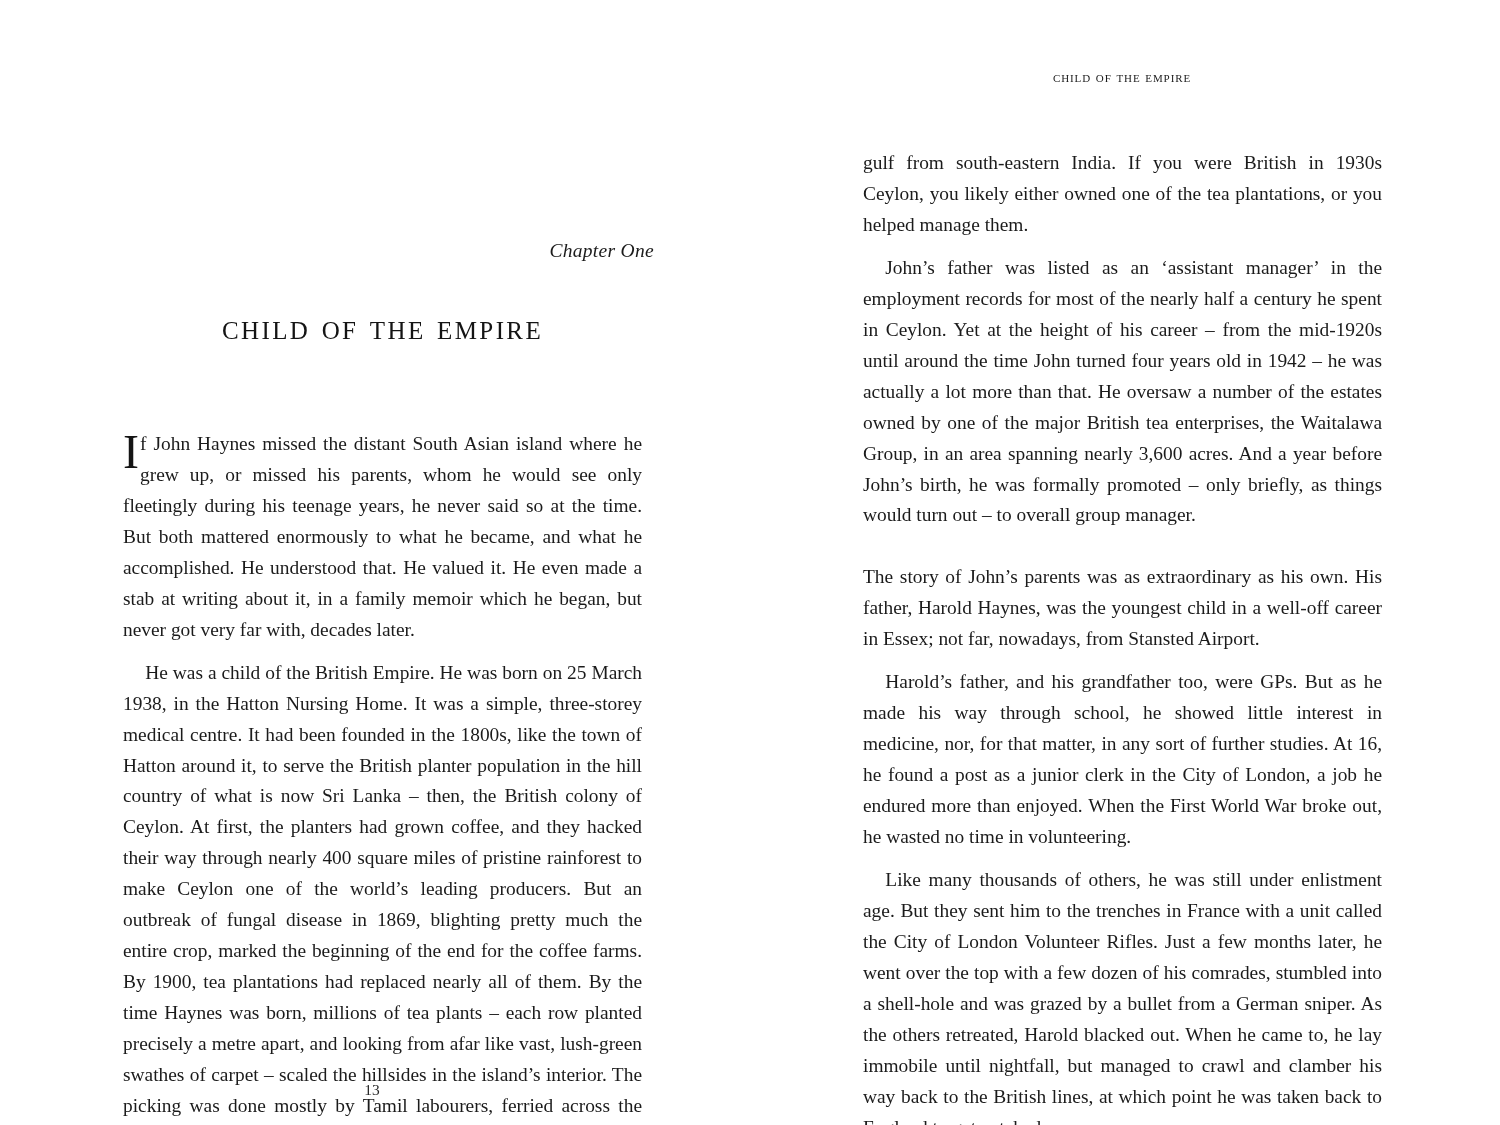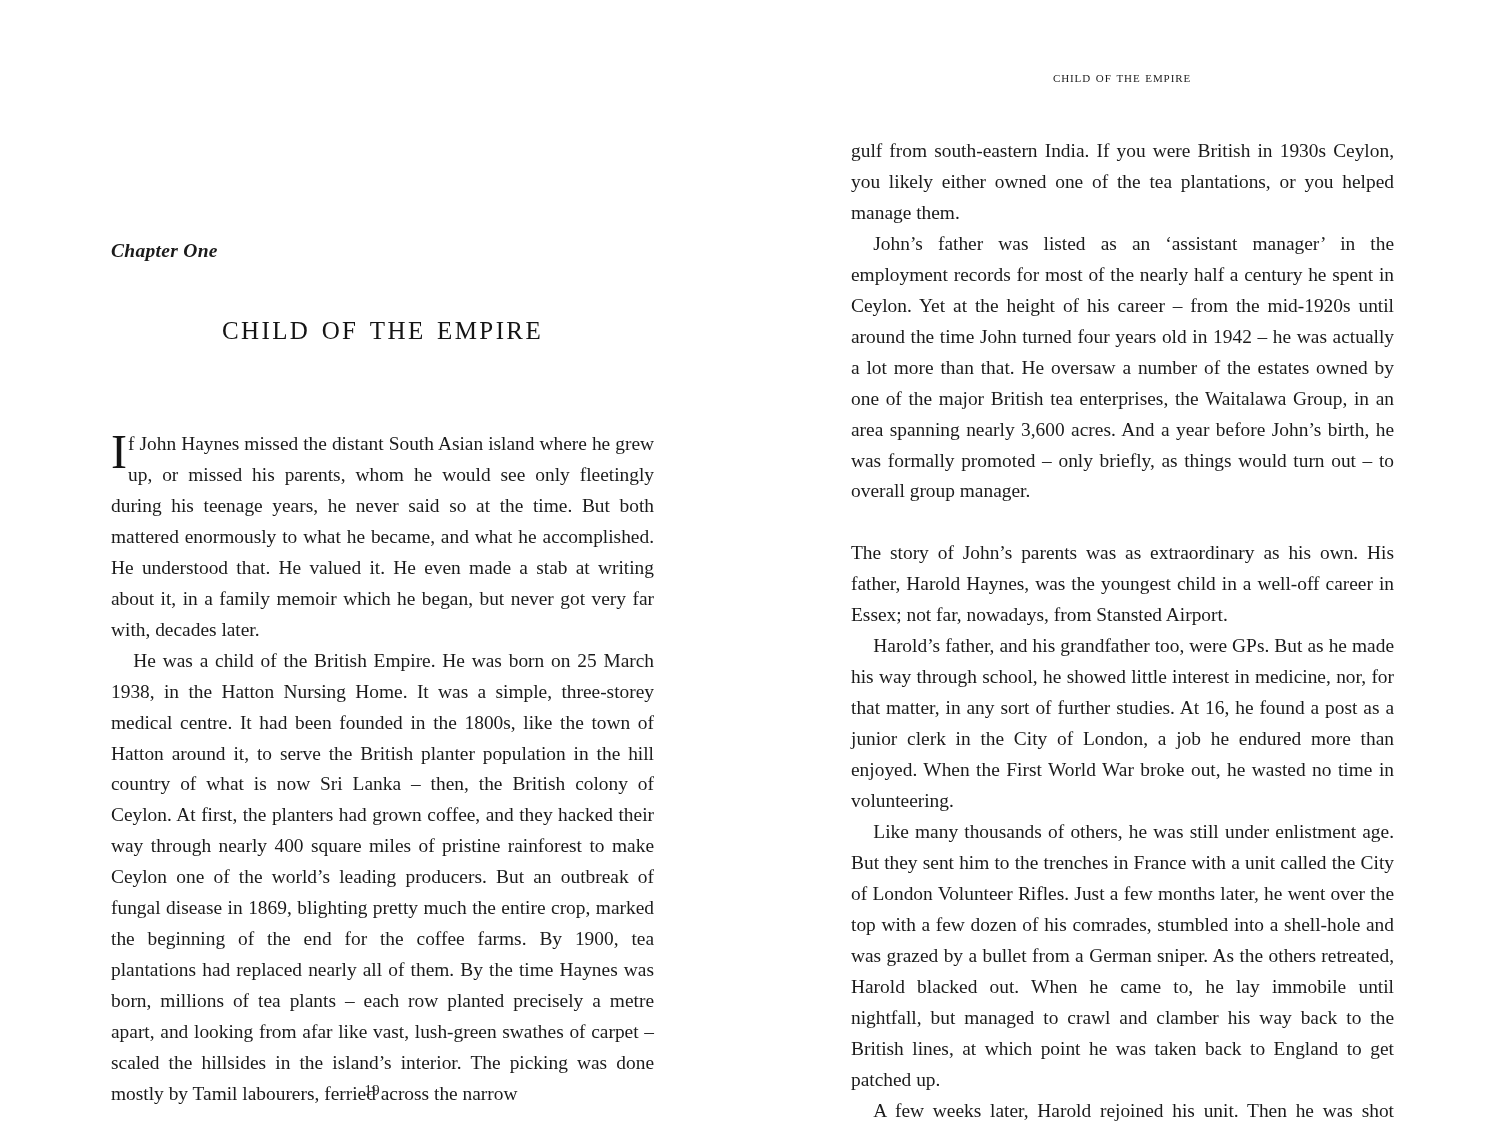--- a/index.html
+++ b/index.html
@@ -49,41 +49,40 @@
     left: 111px;
     width: 543px;
     top: 136px;
   }
   .page-right .textblock { left: 101px; }
 
   
   .chapter-label {
     font-style: italic;
     font-size: 19.5px;
-    text-align: left;
+    text-align: right;
     margin: 0;
     padding-top: 104px;
     letter-spacing: 0.3px;
-    font-weight: bold;
   }
   .chapter-title {
     text-align: center;
     margin: 0;
     padding-top: 44px;
     font-weight: normal;
     font-size: 36px;
     font-variant: small-caps;
     text-transform: lowercase;
     letter-spacing: 2.4px;
     color: #141414;
   }
 
   
   p.body {
-    margin: 0;
+    margin: 12px;
     font-size: 19.4px;
     line-height: 30.95px;
     text-align: justify;
     text-justify: inter-word;
     hyphens: none;
     -webkit-hyphens: none;
     text-indent: 1.15em;
   }
   p.body.noindent { text-indent: 0; }
   p.body.spaced-before { margin-top: 30.95px; }
@@ -127,21 +126,21 @@
       <p class="chapter-label">Chapter One</p>
 
       <h1 class="chapter-title">Child of the Empire</h1>
 
       <p class="body opening"><span class="dropcap">I</span><span>f John Haynes missed the distant South Asian island where he grew up, or missed his parents, whom he would see only fleetingly during his teenage years, he never said so at the time. But both mattered enormously to what he became, and what he accomplished. He understood that. He valued it. He even made a stab at writing about it, in a family memoir which he began, but never got very far with, decades later.</span></p>
 
       <p class="body">He was a child of the British Empire. He was born on 25 March 1938, in the Hatton Nursing Home. It was a simple, three-storey medical centre. It had been founded in the 1800s, like the town of Hatton around it, to serve the British planter population in the hill country of what is now Sri Lanka – then, the British colony of Ceylon. At first, the planters had grown coffee, and they hacked their way through nearly 400 square miles of pristine rainforest to make Ceylon one of the world’s leading producers. But an outbreak of fungal disease in 1869, blighting pretty much the entire crop, marked the beginning of the end for the coffee farms. By 1900, tea plantations had replaced nearly all of them. By the time Haynes was born, millions of tea plants – each row planted precisely a metre apart, and looking from afar like vast, lush-green swathes of carpet – scaled the hillsides in the island’s interior. The picking was done mostly by Tamil labourers, ferried across the narrow</p>
 
     </div>
 
-    <div class="folio">19</div>
+    <div class="folio">13</div>
   </div>
 
   <div class="page page-right">
 
     <div class="running-head">Child of the Empire</div>
 
     <div class="textblock">
 
       <p class="body noindent">gulf from south-eastern India. If you were British in 1930s Ceylon, you likely either owned one of the tea plantations, or you helped manage them.</p>
 

